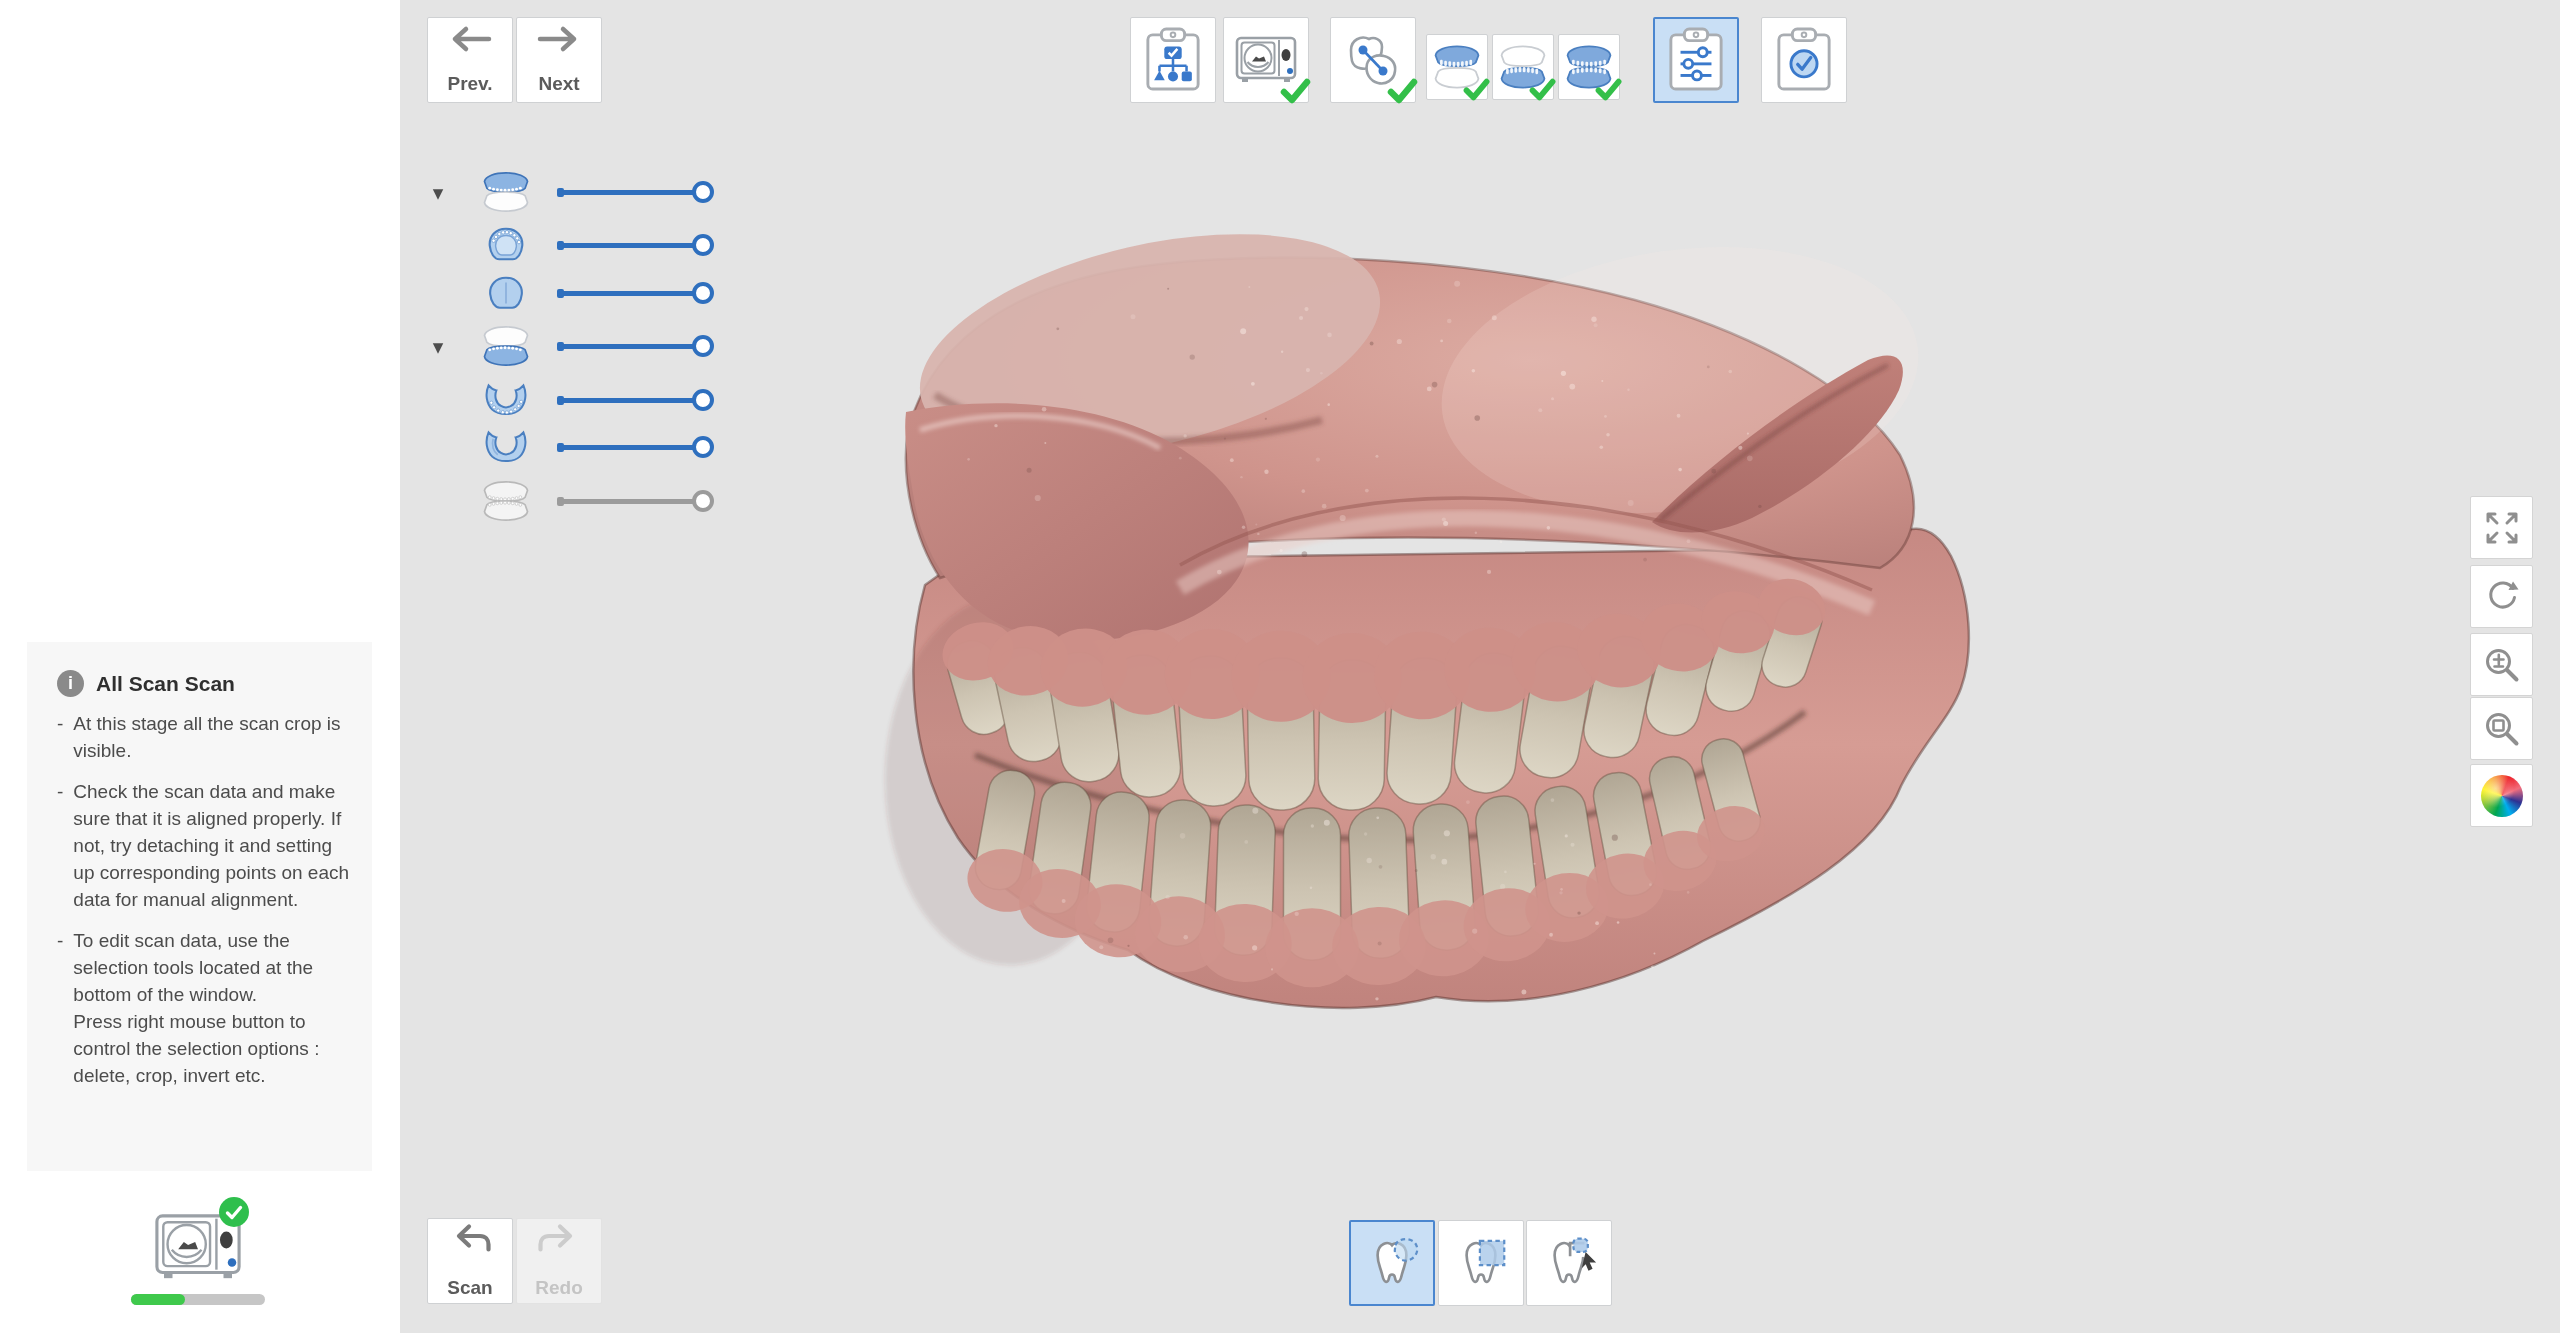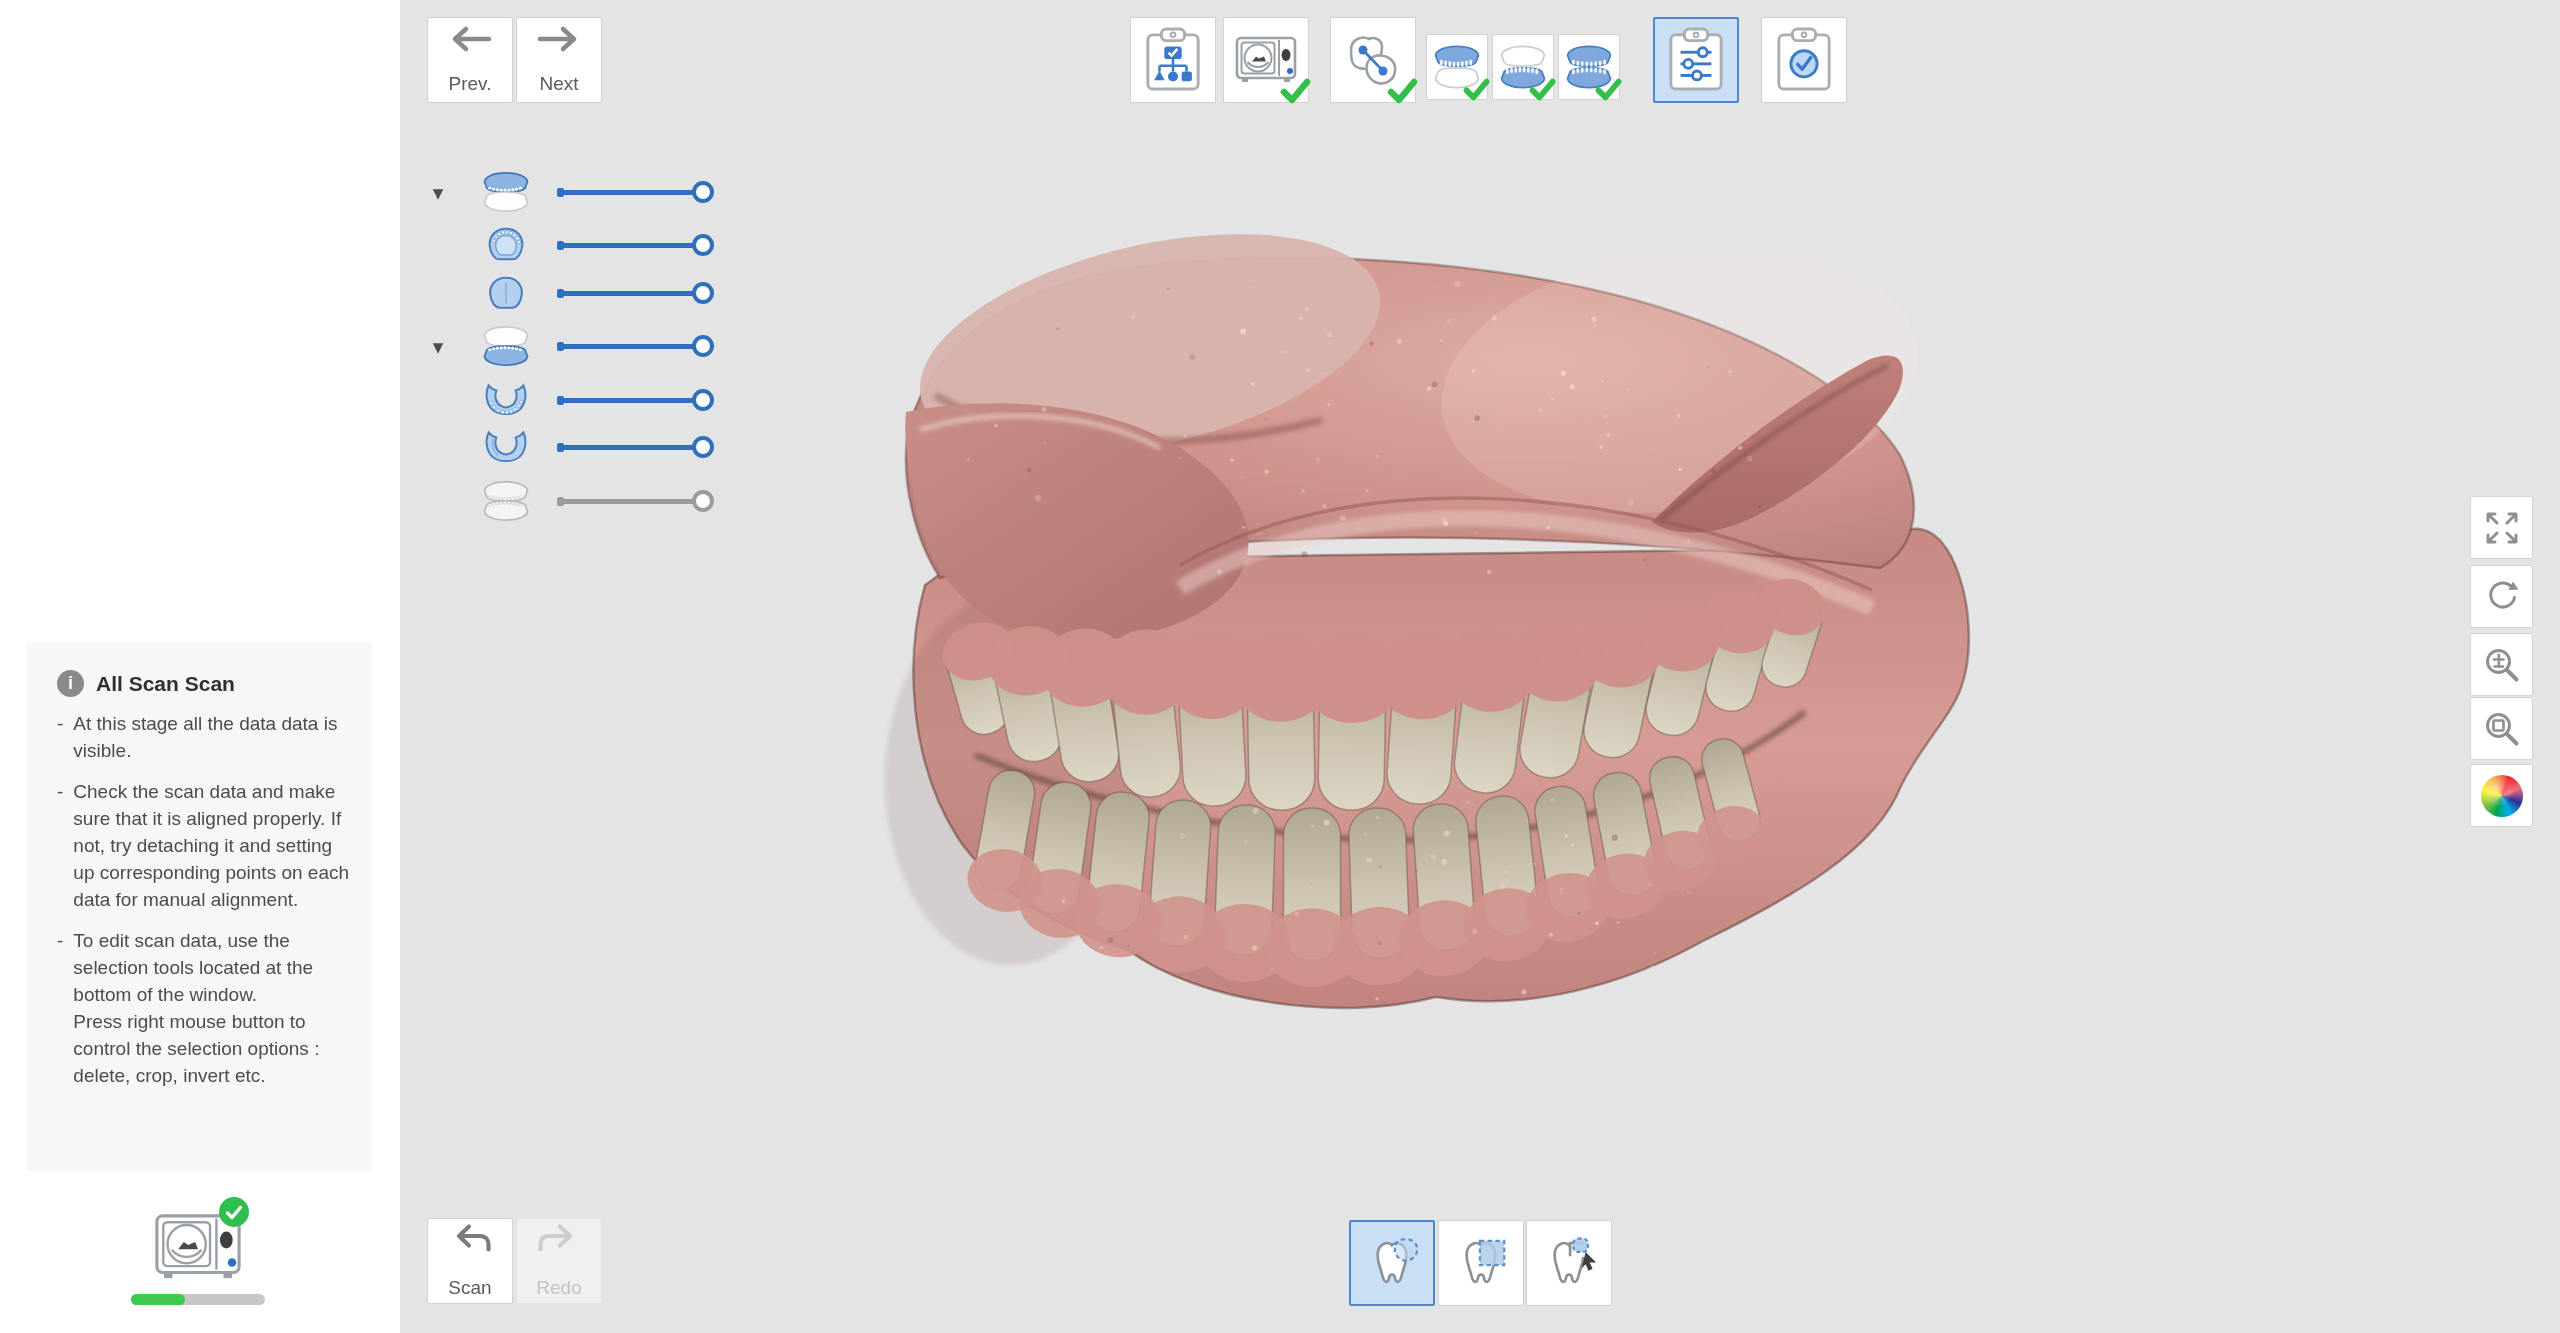--- a/index.html
+++ b/index.html
@@ -5,21 +5,21 @@
   html,body{margin:0;padding:0;width:2560px;height:1333px;overflow:hidden;
     font-family:"Liberation Sans",sans-serif;-webkit-font-smoothing:antialiased;}
   #app{position:relative;width:2560px;height:1333px;background:#ffffff;}
   #canvas{position:absolute;left:400px;top:0;width:2160px;height:1333px;background:#e4e4e4;}
   #sidebar{position:absolute;left:0;top:0;width:400px;height:1333px;background:#ffffff;}
 
   
   .btn{position:absolute;background:#fff;border:1px solid #cfd1d3;border-radius:2px;
        display:flex;flex-direction:column;align-items:center;justify-content:center;
        box-sizing:border-box;cursor:pointer;}
-  .btn .btn-label{font-size:19px;font-weight:400;color:#5b5b5b;margin-top:20px;}
+  .btn .btn-label{font-size:19px;font-weight:700;color:#5b5b5b;margin-top:20px;}
   .btn.active{background:#c9dff5;border:2px solid #4a86cf;}
   .btn.disabled{background:#f0f0f0;border-color:#e2e2e2;cursor:default;text-align:center;}
   .btn.disabled .btn-label{color:#c4c4c4;}
   .check-badge{position:absolute;right:-4px;bottom:-2px;width:32px;height:26px;pointer-events:none;}
 
   
   .layer-row{position:absolute;left:420px;width:320px;height:44px;display:flex;align-items:center;}
   .expander{flex:0 0 36px;text-align:center;font-size:21px;color:#4d4d4d;cursor:pointer;line-height:1;}
   .layer-icon{flex:0 0 100px;display:flex;justify-content:center;align-items:center;cursor:pointer;}
   .slider{position:relative;flex:0 0 145px;height:24px;margin-left:2px;cursor:pointer;}
@@ -665,21 +665,21 @@
   </div>
 
   <div id="sidebar" style="background: rgb(255, 255, 255);">
     <div id="info-panel" style="background: rgb(247, 247, 247);">
       <div class="info-header">
         <span class="info-icon">i</span>
         <span class="info-title">All Scan Scan</span>
       </div>
       <div class="bullet">
         <span class="dash">-</span>
-          <p>At this stage all the data data is visible.</p>
+          <p>At this stage all the scan crop is visible.</p>
       </div>
       <div class="bullet">
         <span class="dash">-</span>
           <p>Check the scan data and make sure that it is aligned properly. If not, try detaching it and setting up corresponding points on each data for manual alignment.</p>
       </div>
       <div class="bullet">
         <span class="dash">-</span>
           <p>To edit scan data, use the selection tools located at the bottom of the window.
 Press right mouse button to control the selection options : delete, crop, invert etc.</p>
       </div>

